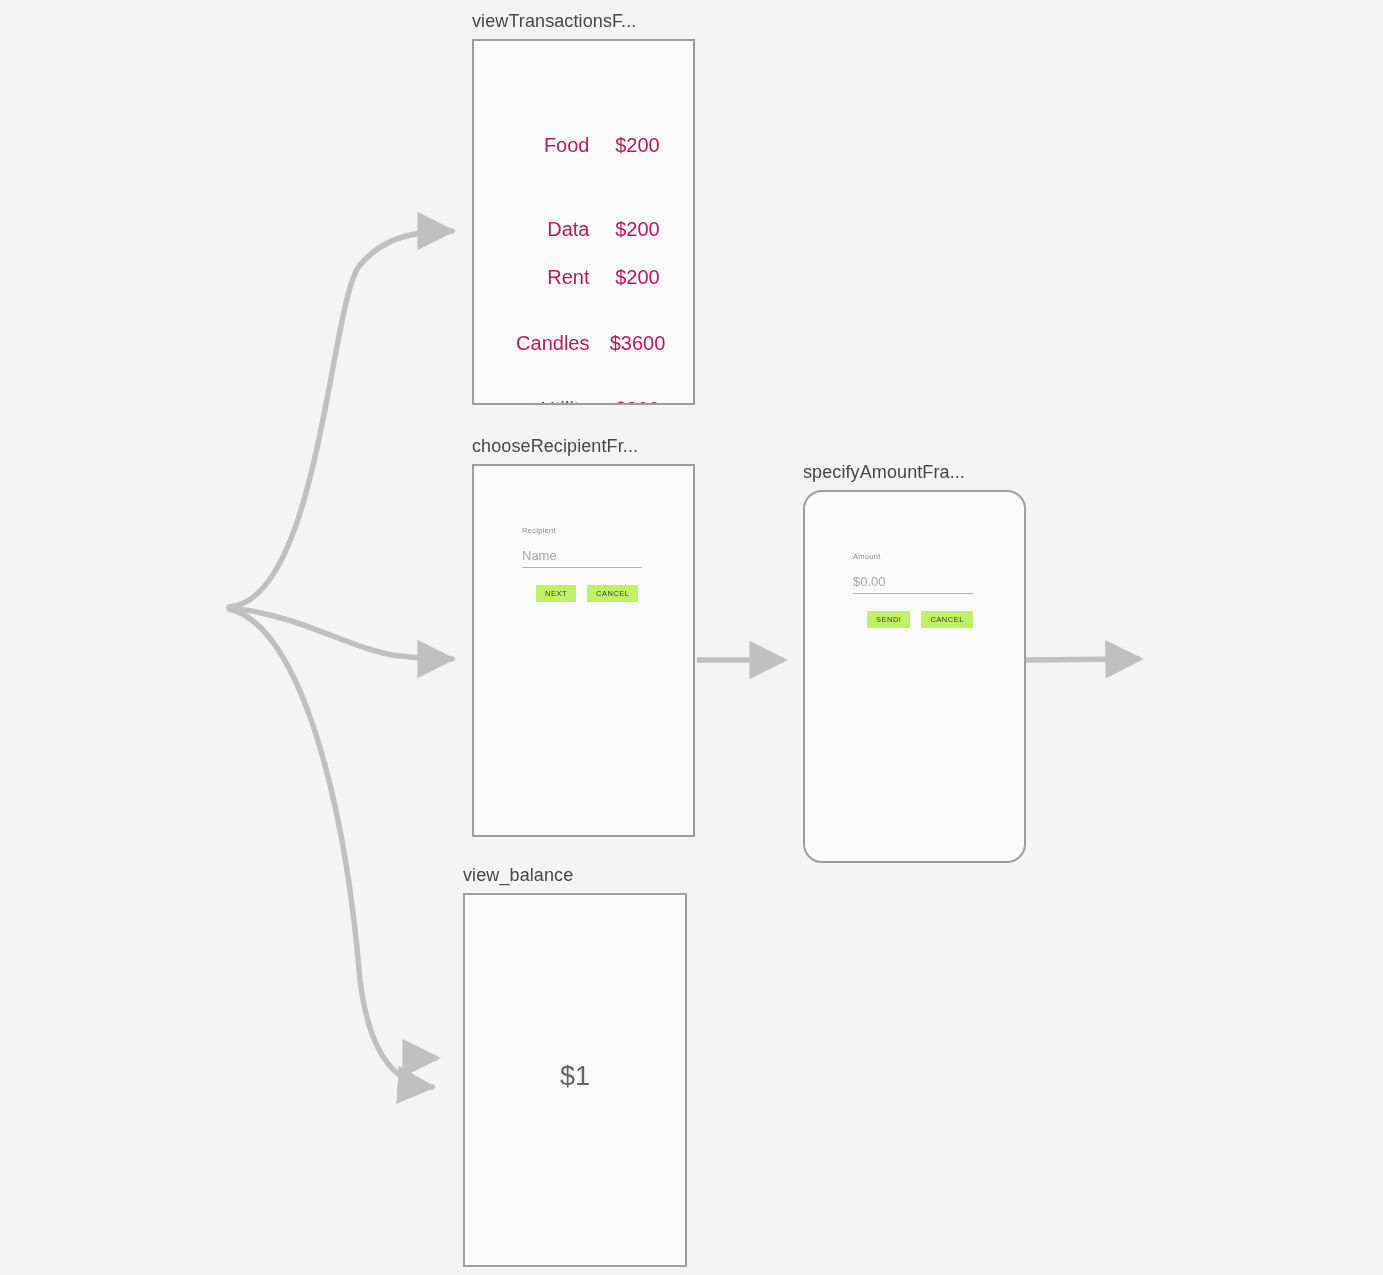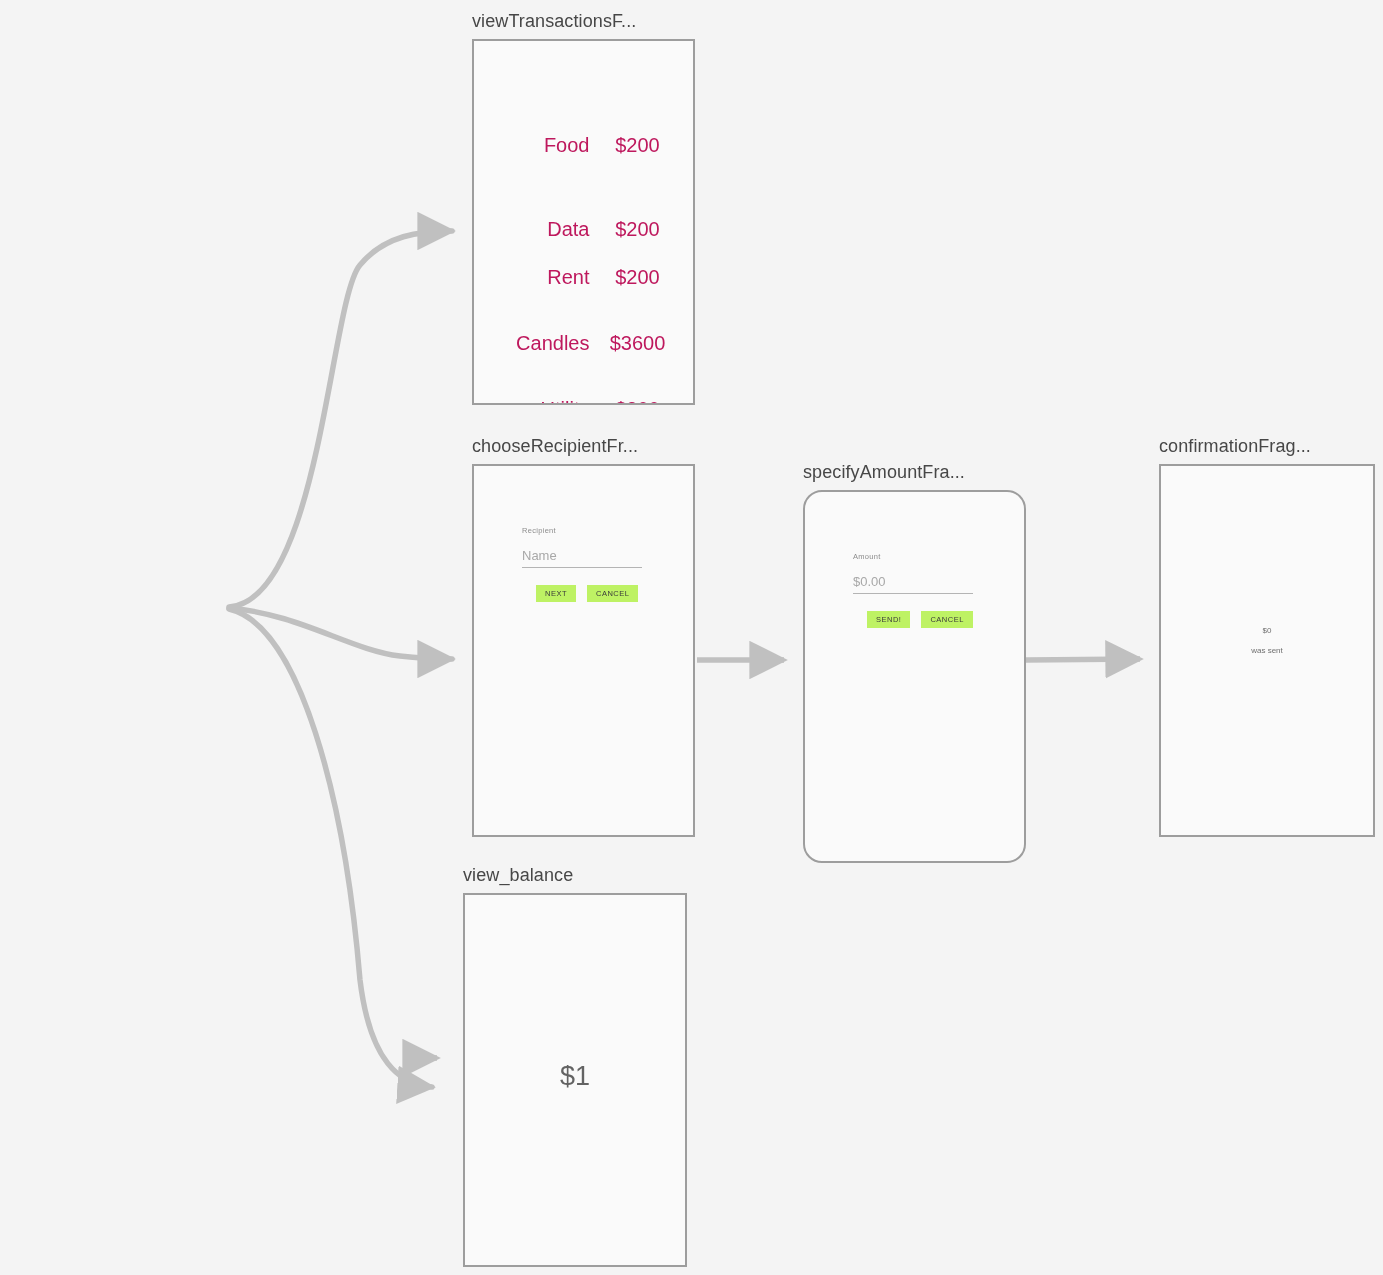--- a/index.html
+++ b/index.html
@@ -228,31 +228,20 @@
         <div class="form-label">Amount</div>
         <div class="form-input">$0.00</div>
         <div class="form-btn-row">
           <div class="form-btn">SEND!</div>
           <div class="form-btn">CANCEL</div>
         </div>
       </div>
     </div>
   </div>
 
-  <div class="node" style="left:1159px; top:434px;">
-    <div class="node-title">
-      <span>confirmationFrag...</span>
-    </div>
-    <div class="panel" style="width:216px; height:373px;">
-      <div class="confirm-wrap">
-        <div class="confirm-amount">$0</div>
-        <div class="confirm-text">was sent</div>
-      </div>
-    </div>
-  </div>
 
   <div class="node" style="left:463px; top:863px;">
     <div class="node-title">
       <span>view_balance</span>
     </div>
     <div class="panel" style="width:224px; height:374px;">
       <div class="balance-value">$1</div>
     </div>
   </div>
 

